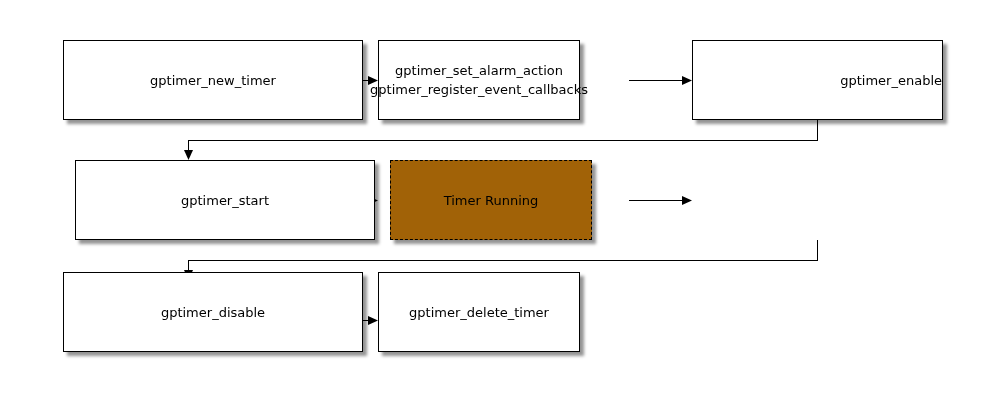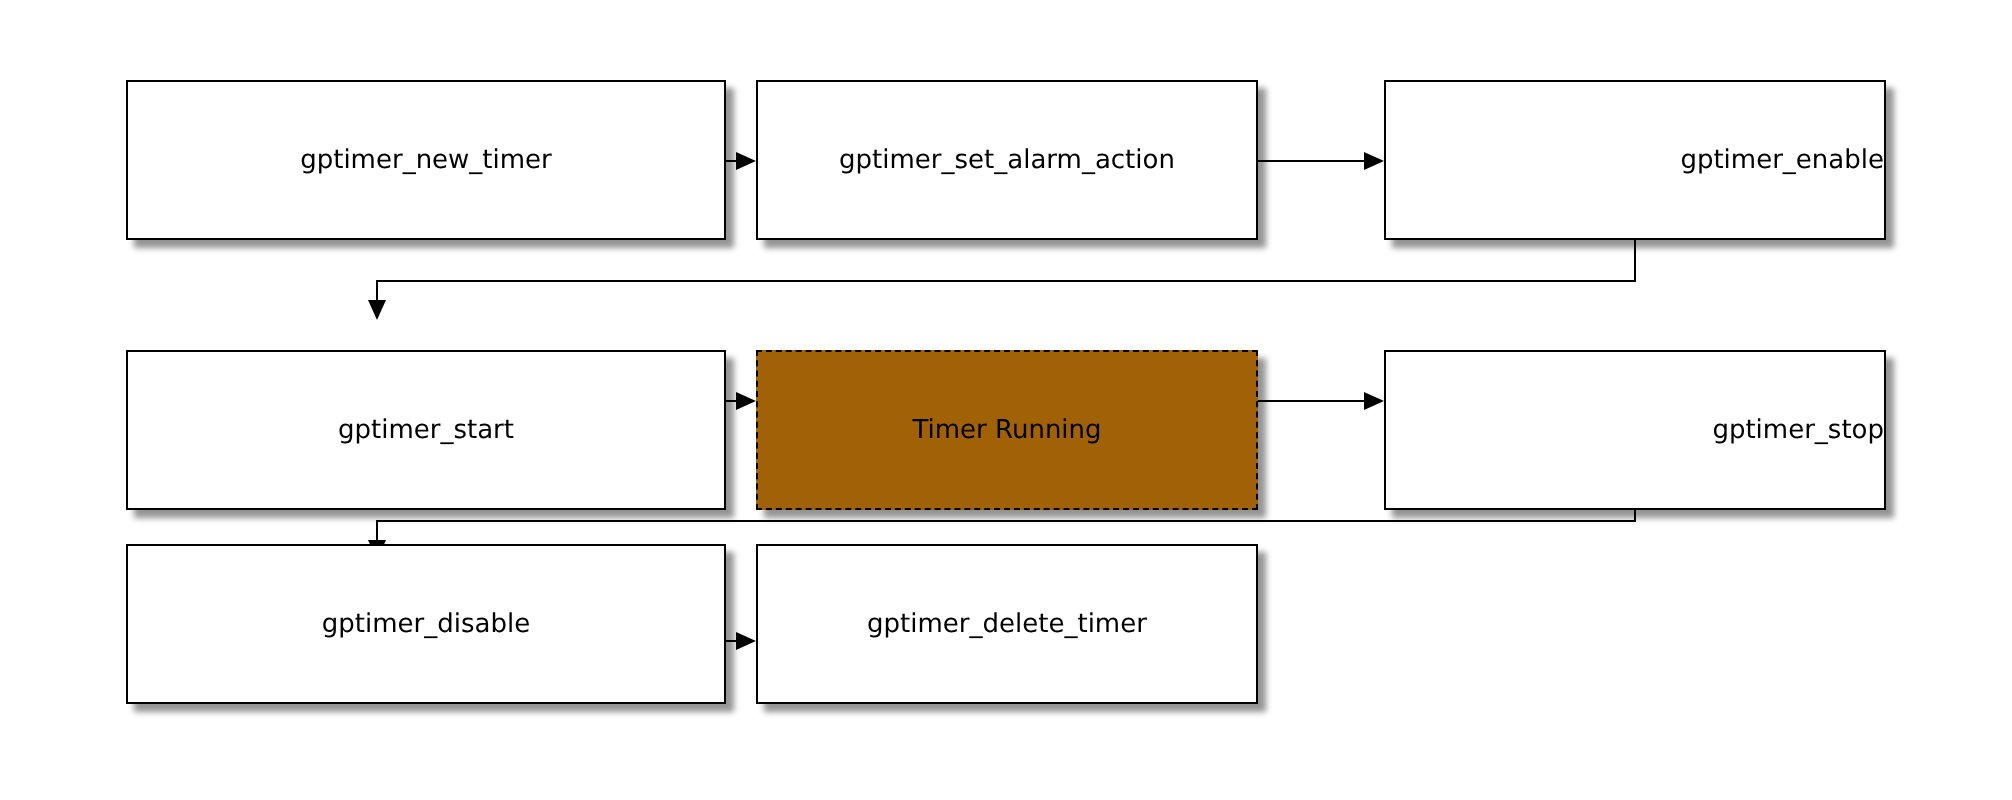--- a/index.html
+++ b/index.html
@@ -35,24 +35,24 @@
     font-size: 13px;
     line-height: 19px;
     color: #000000;
   }
   .node.highlight {
     background: #a16207;
     border: 1px dashed #000000;
   }
 
   .r1 { top: 40px; }
-  .r2 { top: 175px; }
+  .r2 { top: 160px; margin-left: 12px; }
   .r3 { top: 272px; }
   .c1 { left: 63px;  width: 300px; }
-  .c2 { left: 378px; width: 251px; }
+  .c2 { left: 378px; width: 202px; }
   .c3 { left: 692px; width: 251px; align-items: flex-end; }
 </style>
 </head>
 <body>
 
 <div class="canvas">
 
   <svg class="connectors" viewBox="0 0 1006 400" xmlns="http://www.w3.org/2000/svg">
     <g stroke="#000000" stroke-width="1" fill="none" shape-rendering="crispEdges">
       <line x1="315" y1="80.5" x2="369" y2="80.5"></line>
@@ -73,37 +73,35 @@
       <polygon points="188.5,280 184,270 193,270"></polygon>
     </g>
   </svg>
 
   <div class="node r1 c1">
     <span>gptimer_new_timer</span>
   </div>
 
   <div class="node r1 c2">
     <span>gptimer_set_alarm_action</span>
+    <span>gptimer_register_event_callbacks</span>
   </div>
 
   <div class="node r1 c3">
     <span>gptimer_enable</span>
   </div>
 
   <div class="node r2 c1">
     <span>gptimer_start</span>
   </div>
 
   <div class="node r2 c2 highlight">
     <span>Timer Running</span>
   </div>
 
-  <div class="node r2 c3">
-    <span>gptimer_stop</span>
-  </div>
 
   <div class="node r3 c1">
     <span>gptimer_disable</span>
   </div>
 
   <div class="node r3 c2">
     <span>gptimer_delete_timer</span>
   </div>
 
 </div>

